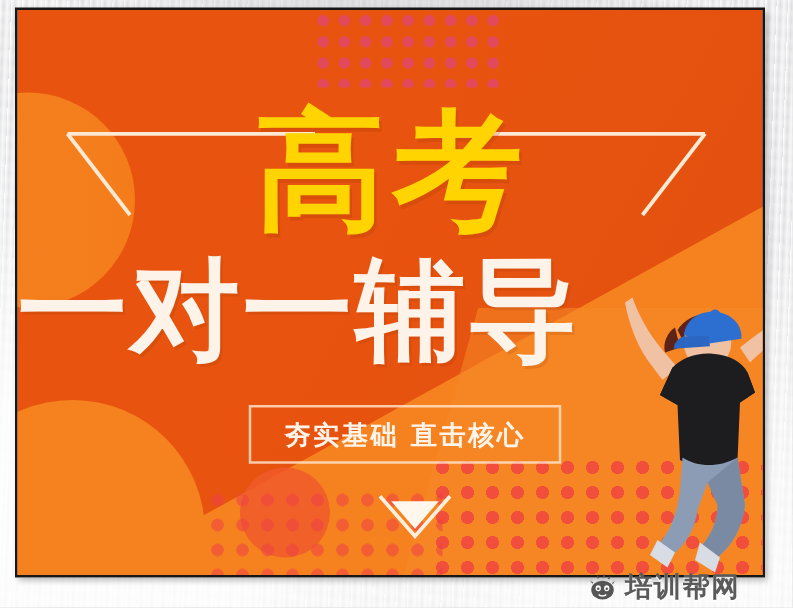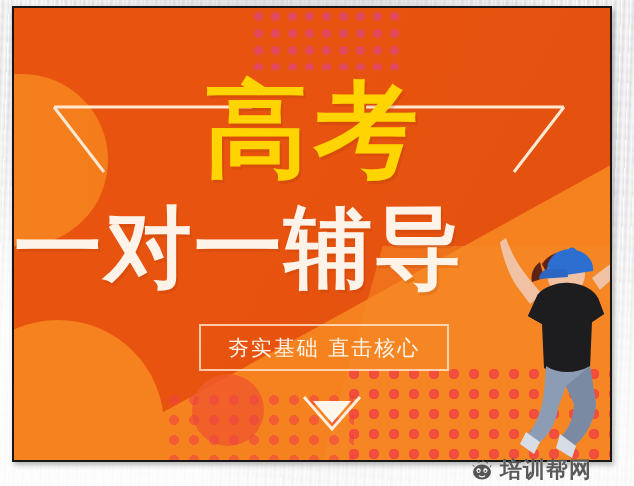--- a/index.html
+++ b/index.html
@@ -95,42 +95,42 @@
   .bracket-right{left:352px;top:96px;}
 
   
   #headline-1{
     position:absolute;left:0;top:78px;width:600px;
     text-align:center;
     color:#ffd400;
     font-size:104px;line-height:1;
     font-weight:bold;
     letter-spacing:6px;
-    font-family:Liberation Mono, monospace;
+    font-family:Liberation Sans, sans-serif;
     text-shadow:2px 3px 0 rgba(150,50,0,.18);
   }
   #headline-2{
     position:absolute;left:0;top:196px;width:600px;
     color:#fdf3e9;
     font-size:88px;line-height:1;
     font-weight:bold;
     letter-spacing:2px;
     font-family:"DejaVu Sans","Liberation Sans",sans-serif;
     text-shadow:2px 3px 0 rgba(150,50,0,.16);
   }
 
   
   #subtitle-box{
     position:absolute;left:185px;top:316px;width:250px;height:47px;
     border:2px solid rgba(255,228,205,.82);
     box-sizing:border-box;
     display:flex;align-items:center;justify-content:center;
   }
   #subtitle-text{
-    color:#fff4ea;font-size:21px;font-weight:normal;letter-spacing:2px;
+    color:#fff4ea;font-size:21px;font-weight:bold;letter-spacing:2px;
     font-family:"DejaVu Sans","Liberation Sans",sans-serif;
     white-space:nowrap;
   }
 
   
   #chevron{
     position:absolute;left:286px;top:385px;width:64px;height:40px;
   }
 
   

